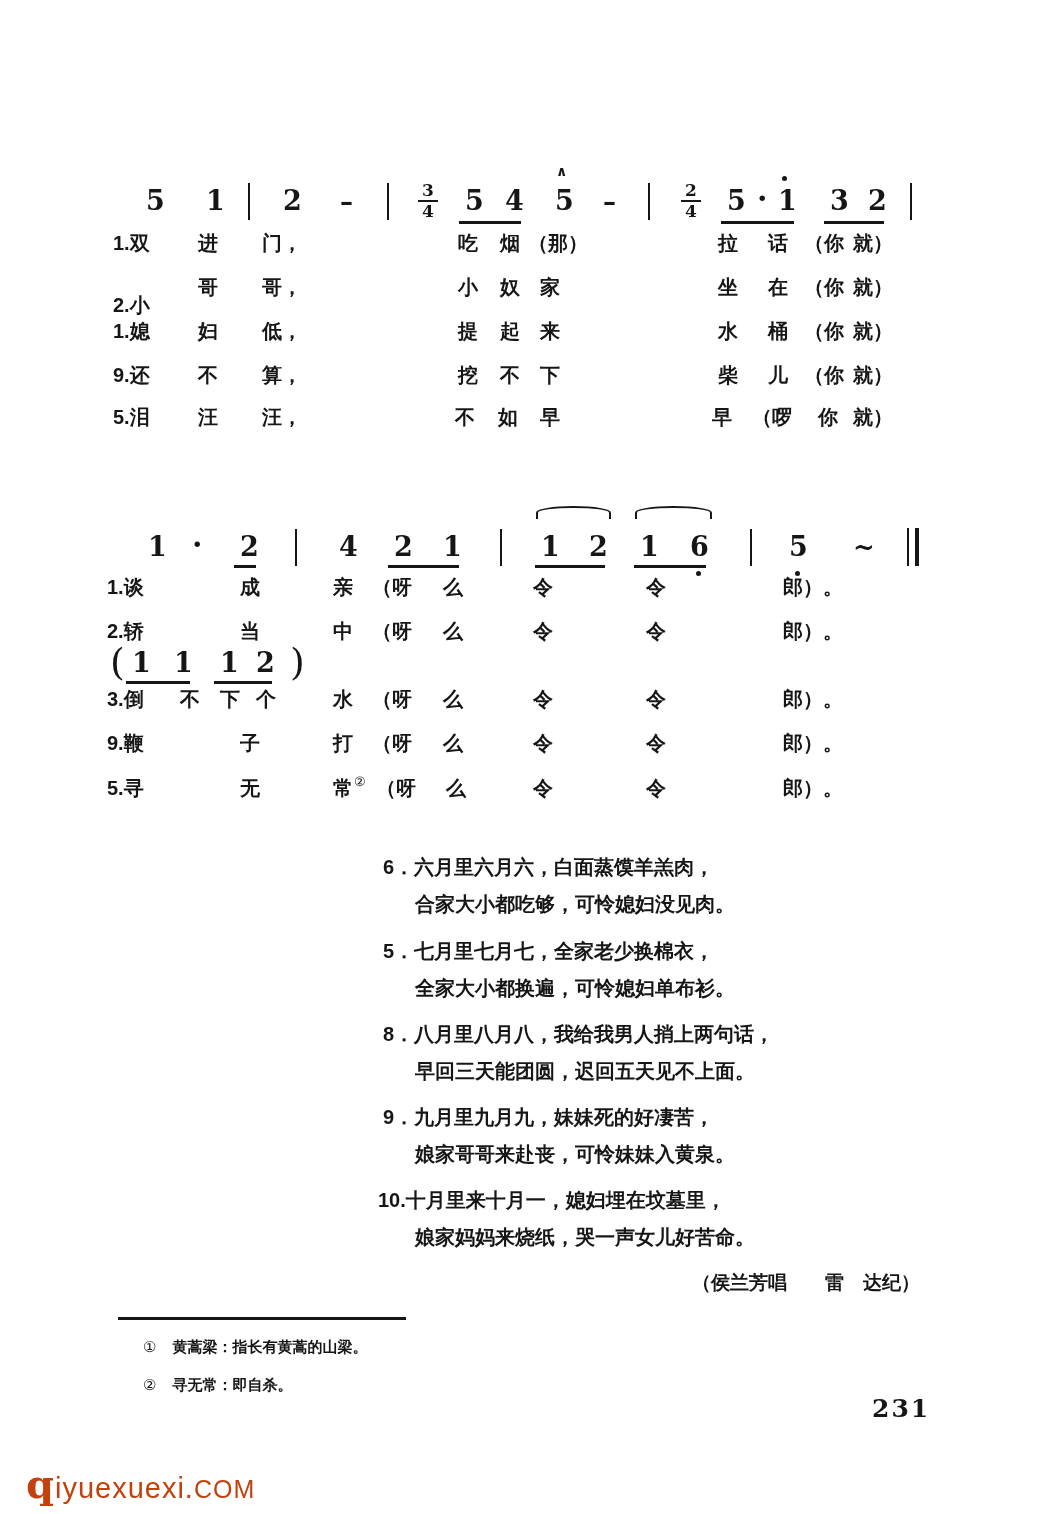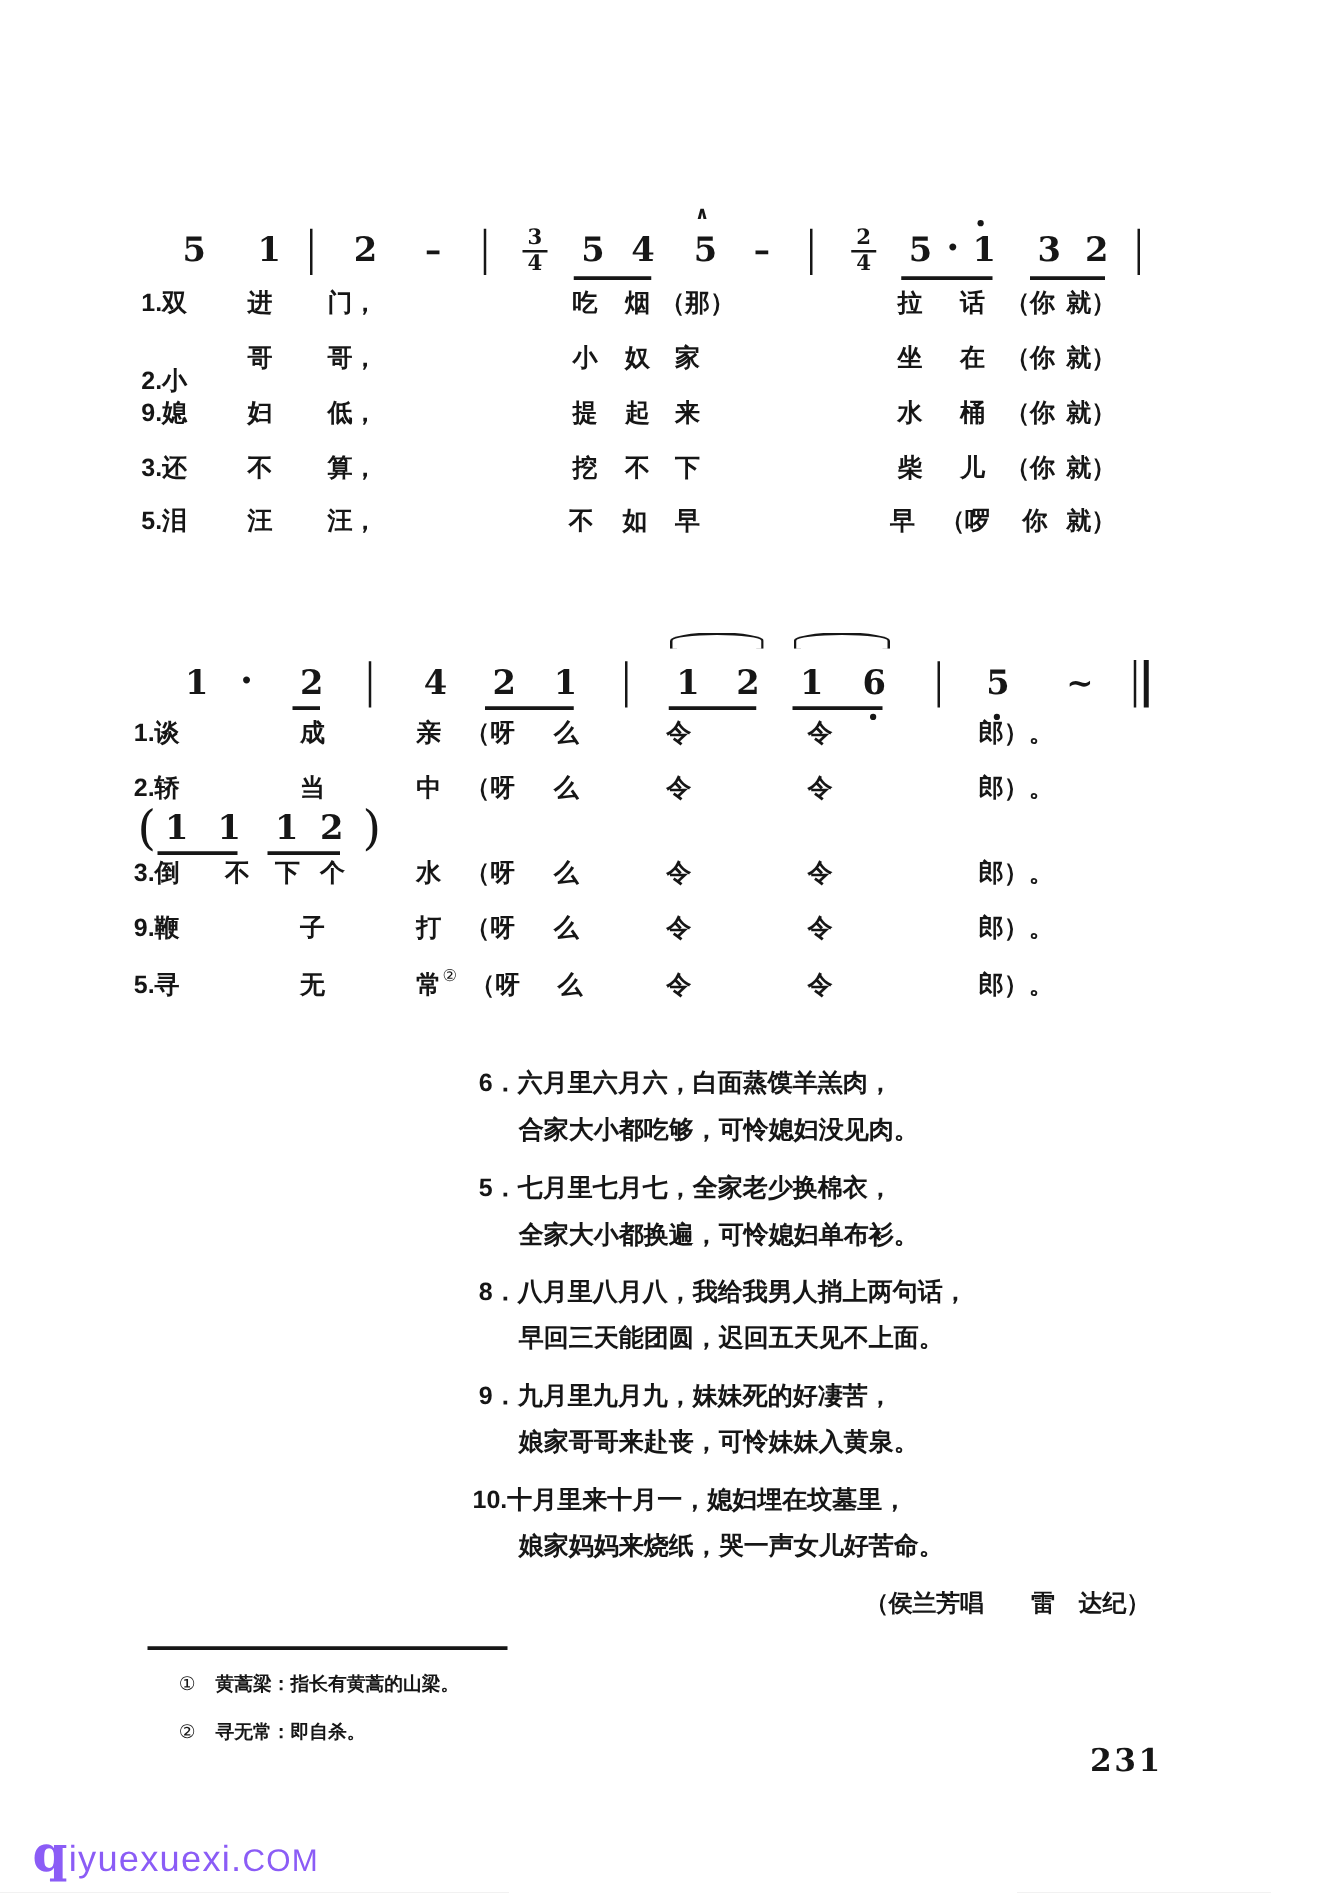--- a/index.html
+++ b/index.html
@@ -242,31 +242,31 @@
       <div class="lyric" style="left: 113px; top: 294px;">2.小</div>
       <div class="lyric" style="left: 198px; top: 276px;">哥</div>
       <div class="lyric" style="left: 262px; top: 276px;">哥，</div>
       <div class="lyric" style="left: 458px; top: 276px;">小</div>
       <div class="lyric" style="left: 500px; top: 276px;">奴</div>
       <div class="lyric" style="left: 540px; top: 276px;">家</div>
       <div class="lyric" style="left: 718px; top: 276px;">坐</div>
       <div class="lyric" style="left: 768px; top: 276px;">在</div>
       <div class="lyric" style="left: 804px; top: 276px;">（你</div>
       <div class="lyric" style="left: 853px; top: 276px;">就）</div>
-      <div class="lyric" style="left: 113px; top: 320px;">9.媳</div>
+      <div class="lyric" style="left: 113px; top: 320px;">1.媳</div>
       <div class="lyric" style="left: 198px; top: 320px;">妇</div>
       <div class="lyric" style="left: 262px; top: 320px;">低，</div>
       <div class="lyric" style="left: 458px; top: 320px;">提</div>
       <div class="lyric" style="left: 500px; top: 320px;">起</div>
       <div class="lyric" style="left: 540px; top: 320px;">来</div>
       <div class="lyric" style="left: 718px; top: 320px;">水</div>
       <div class="lyric" style="left: 768px; top: 320px;">桶</div>
       <div class="lyric" style="left: 804px; top: 320px;">（你</div>
       <div class="lyric" style="left: 853px; top: 320px;">就）</div>
-      <div class="lyric" style="left: 113px; top: 364px;">3.还</div>
+      <div class="lyric" style="left: 113px; top: 364px;">9.还</div>
       <div class="lyric" style="left: 198px; top: 364px;">不</div>
       <div class="lyric" style="left: 262px; top: 364px;">算，</div>
       <div class="lyric" style="left: 458px; top: 364px;">挖</div>
       <div class="lyric" style="left: 500px; top: 364px;">不</div>
       <div class="lyric" style="left: 540px; top: 364px;">下</div>
       <div class="lyric" style="left: 718px; top: 364px;">柴</div>
       <div class="lyric" style="left: 768px; top: 364px;">儿</div>
       <div class="lyric" style="left: 804px; top: 364px;">（你</div>
       <div class="lyric" style="left: 853px; top: 364px;">就）</div>
       <div class="lyric" style="left: 113px; top: 406px;">5.泪</div>
@@ -343,17 +343,17 @@
   <div class="footnote-divider"></div>
   <div class="footnote" style="top:1338px;">
     <span class="fn-mark">①</span><span>黄蒿梁：指长有黄蒿的山梁。</span>
   </div>
   <div class="footnote" style="top:1376px;">
     <span class="fn-mark">②</span><span>寻无常：即自杀。</span>
   </div>
 
   <div class="page-number">231</div>
 
-  <div class="watermark" id="watermark" style="color: #8b5cf6; text-align: center;">
+  <div class="watermark" id="watermark" style="color: #c2410c; text-align: center;">
     <span class="wm-lead">q</span><span class="wm-rest">iyuexuexi.</span><span class="wm-tld">COM</span>
   </div>
 
 </div>
 
 </body></html>

